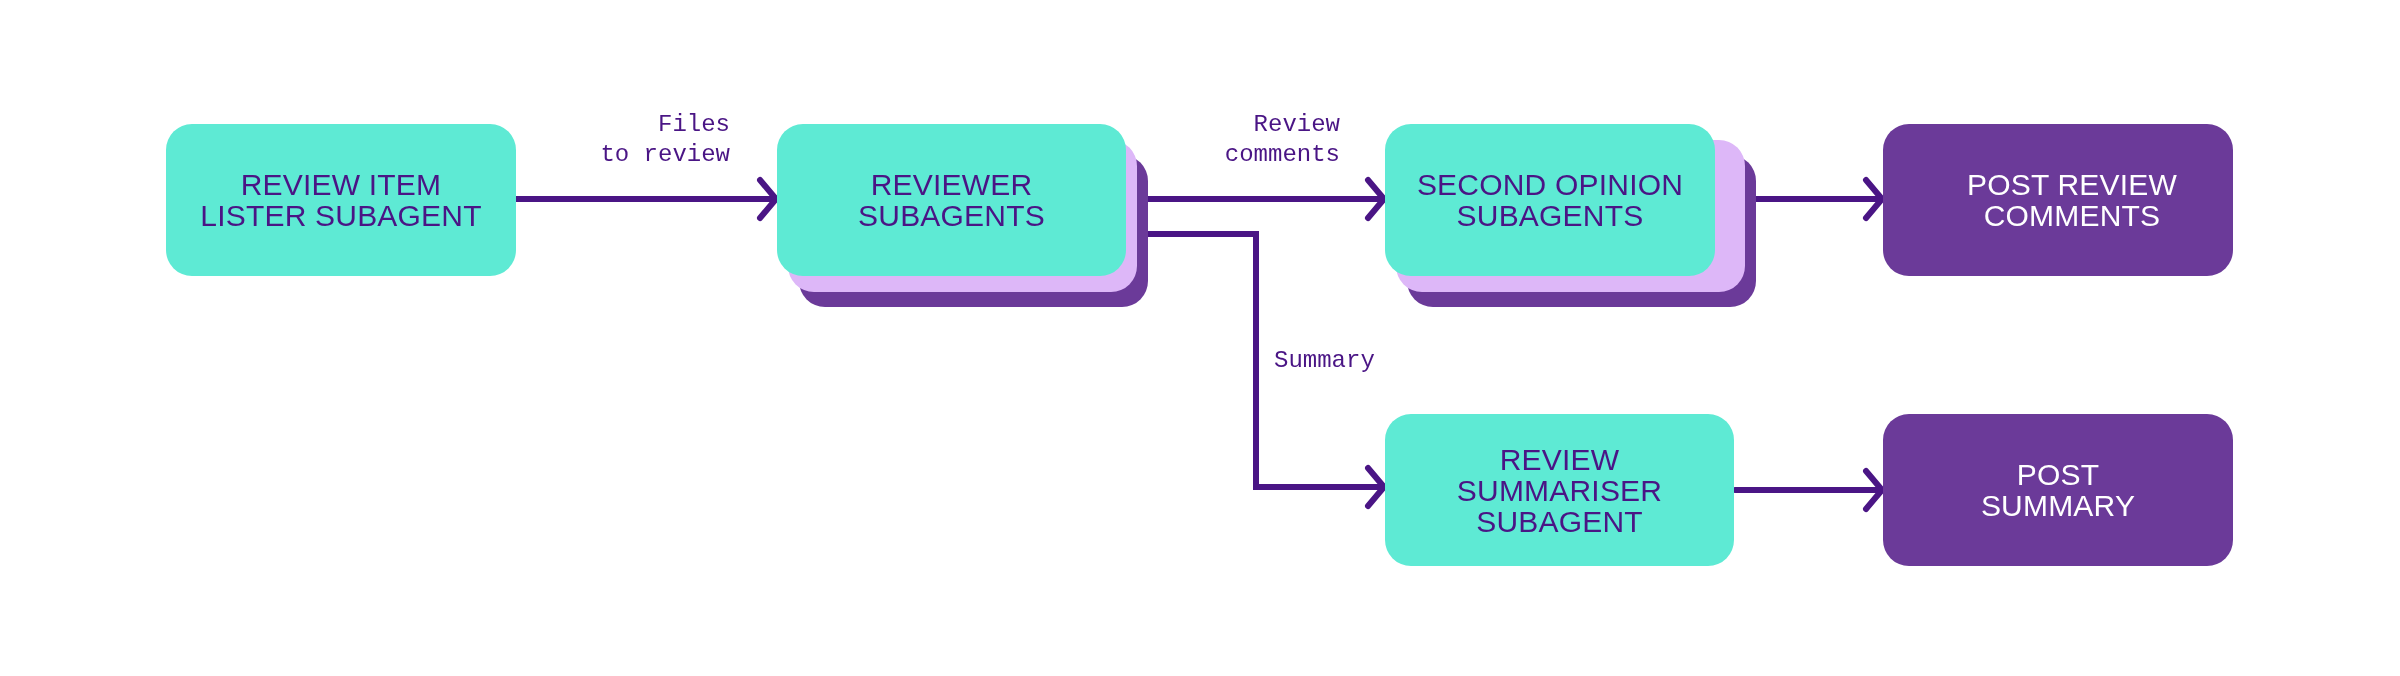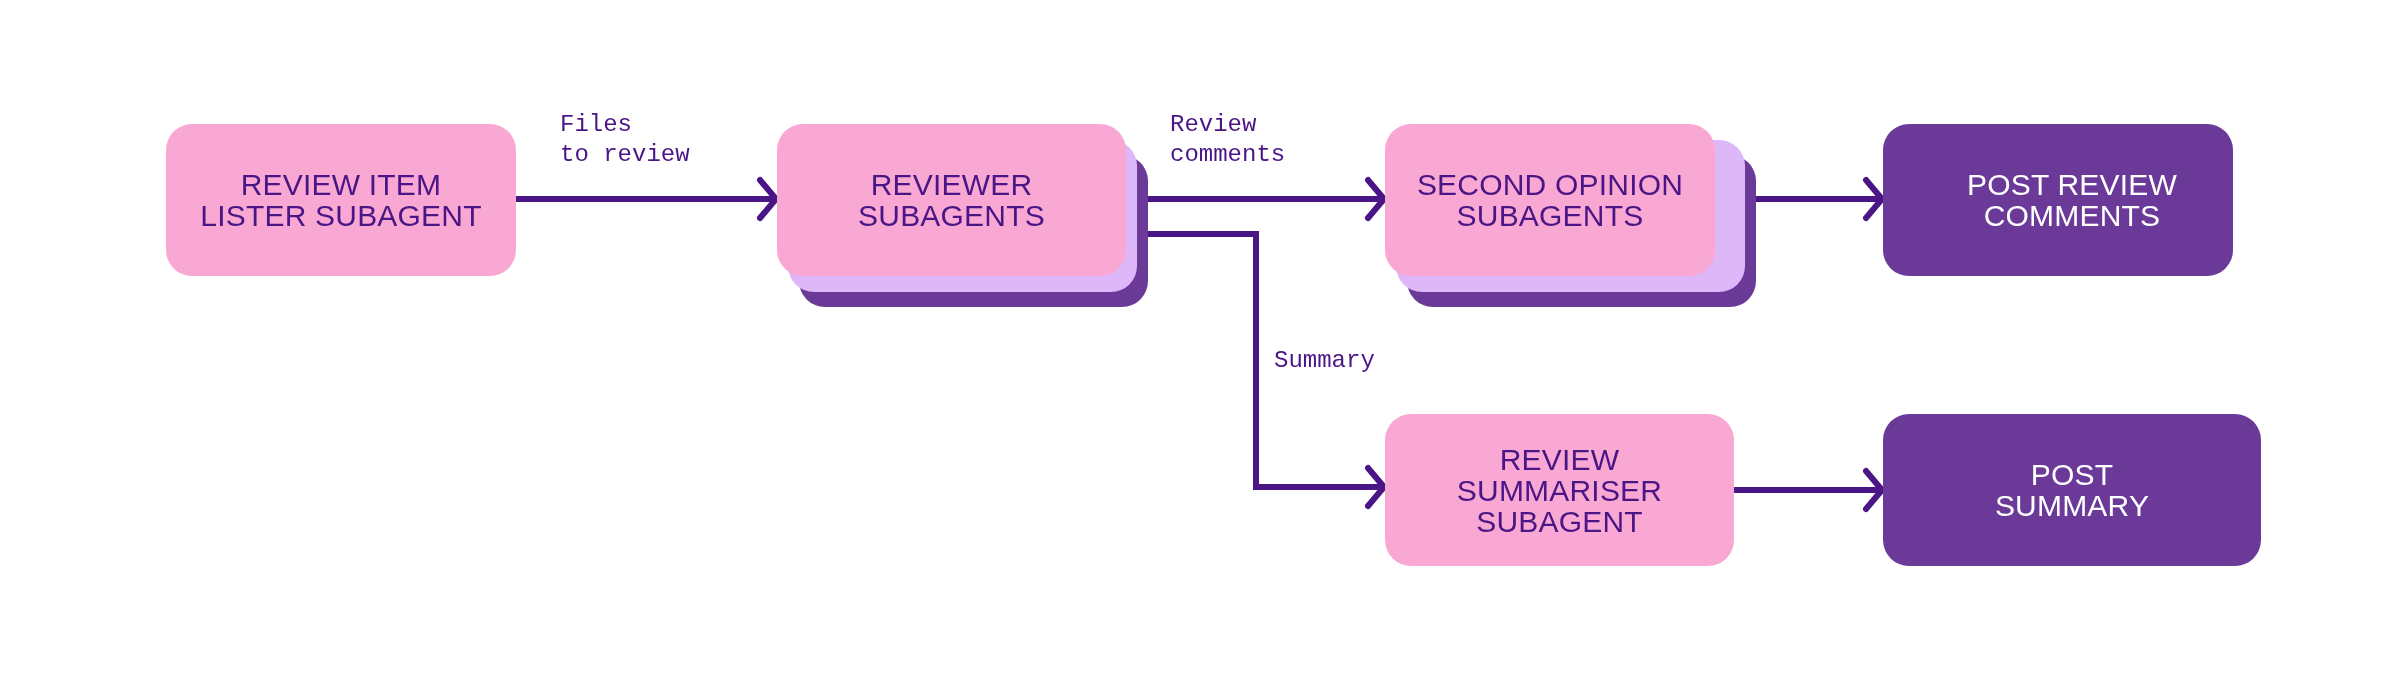--- a/index.html
+++ b/index.html
@@ -1,23 +1,23 @@
 <!DOCTYPE html>
 <html><head>
 <meta charset="utf-8">
 <style>
   html, body { margin: 0; padding: 0; background: #ffffff; }
   body { width: 2400px; height: 676px; position: relative; overflow: hidden; font-family: "Liberation Sans", sans-serif; }
   .box { position: absolute; border-radius: 26px; display: flex; align-items: center; justify-content: center; text-align: center; box-sizing: border-box; }
   .box .label { font-family: "Liberation Sans", sans-serif; font-size: 30px; line-height: 31px; white-space: pre-line; letter-spacing: 0.2px; }
-  .light { background: #f9a8d4; color: #4a1585; }
+  .light { background: #5eead4; color: #4a1585; }
   .dark { background: #6b3a99; color: #ffffff; }
   .layer-mid { background: #ddb7f8; }
   .layer-back { background: #6b3a99; }
-  .edge-label { position: absolute; font-family: "Liberation Mono", "DejaVu Sans Mono", monospace; font-size: 24px; line-height: 30px; color: #4a1585; text-align: left; white-space: pre-line; }
+  .edge-label { position: absolute; font-family: "Liberation Mono", "DejaVu Sans Mono", monospace; font-size: 24px; line-height: 30px; color: #4a1585; text-align: right; white-space: pre-line; }
   svg.wires { position: absolute; left: 0; top: 0; }
 </style>
 </head>
 <body>
 
 <svg class="wires" width="2400" height="676">
   <g fill="none" stroke="#4a1585" stroke-width="6" stroke-linecap="round" stroke-linejoin="round">
     <line x1="516" y1="199" x2="774" y2="199"></line>
     <polyline points="760,180 776,199 760,218"></polyline>
 
@@ -64,16 +64,16 @@
   <span class="label">POST REVIEW
 COMMENTS</span>
 </div>
 
 <div class="box light" style="left:1385px; top:414px; width:349px; height:152px;">
   <span class="label">REVIEW
 SUMMARISER
 SUBAGENT</span>
 </div>
 
-<div class="box dark" style="left:1883px; top:414px; width:378px; height:152px;">
+<div class="box dark" style="left:1883px; top:414px; width:350px; height:152px;">
   <span class="label">POST
 SUMMARY</span>
 </div>
 
 </body></html>

